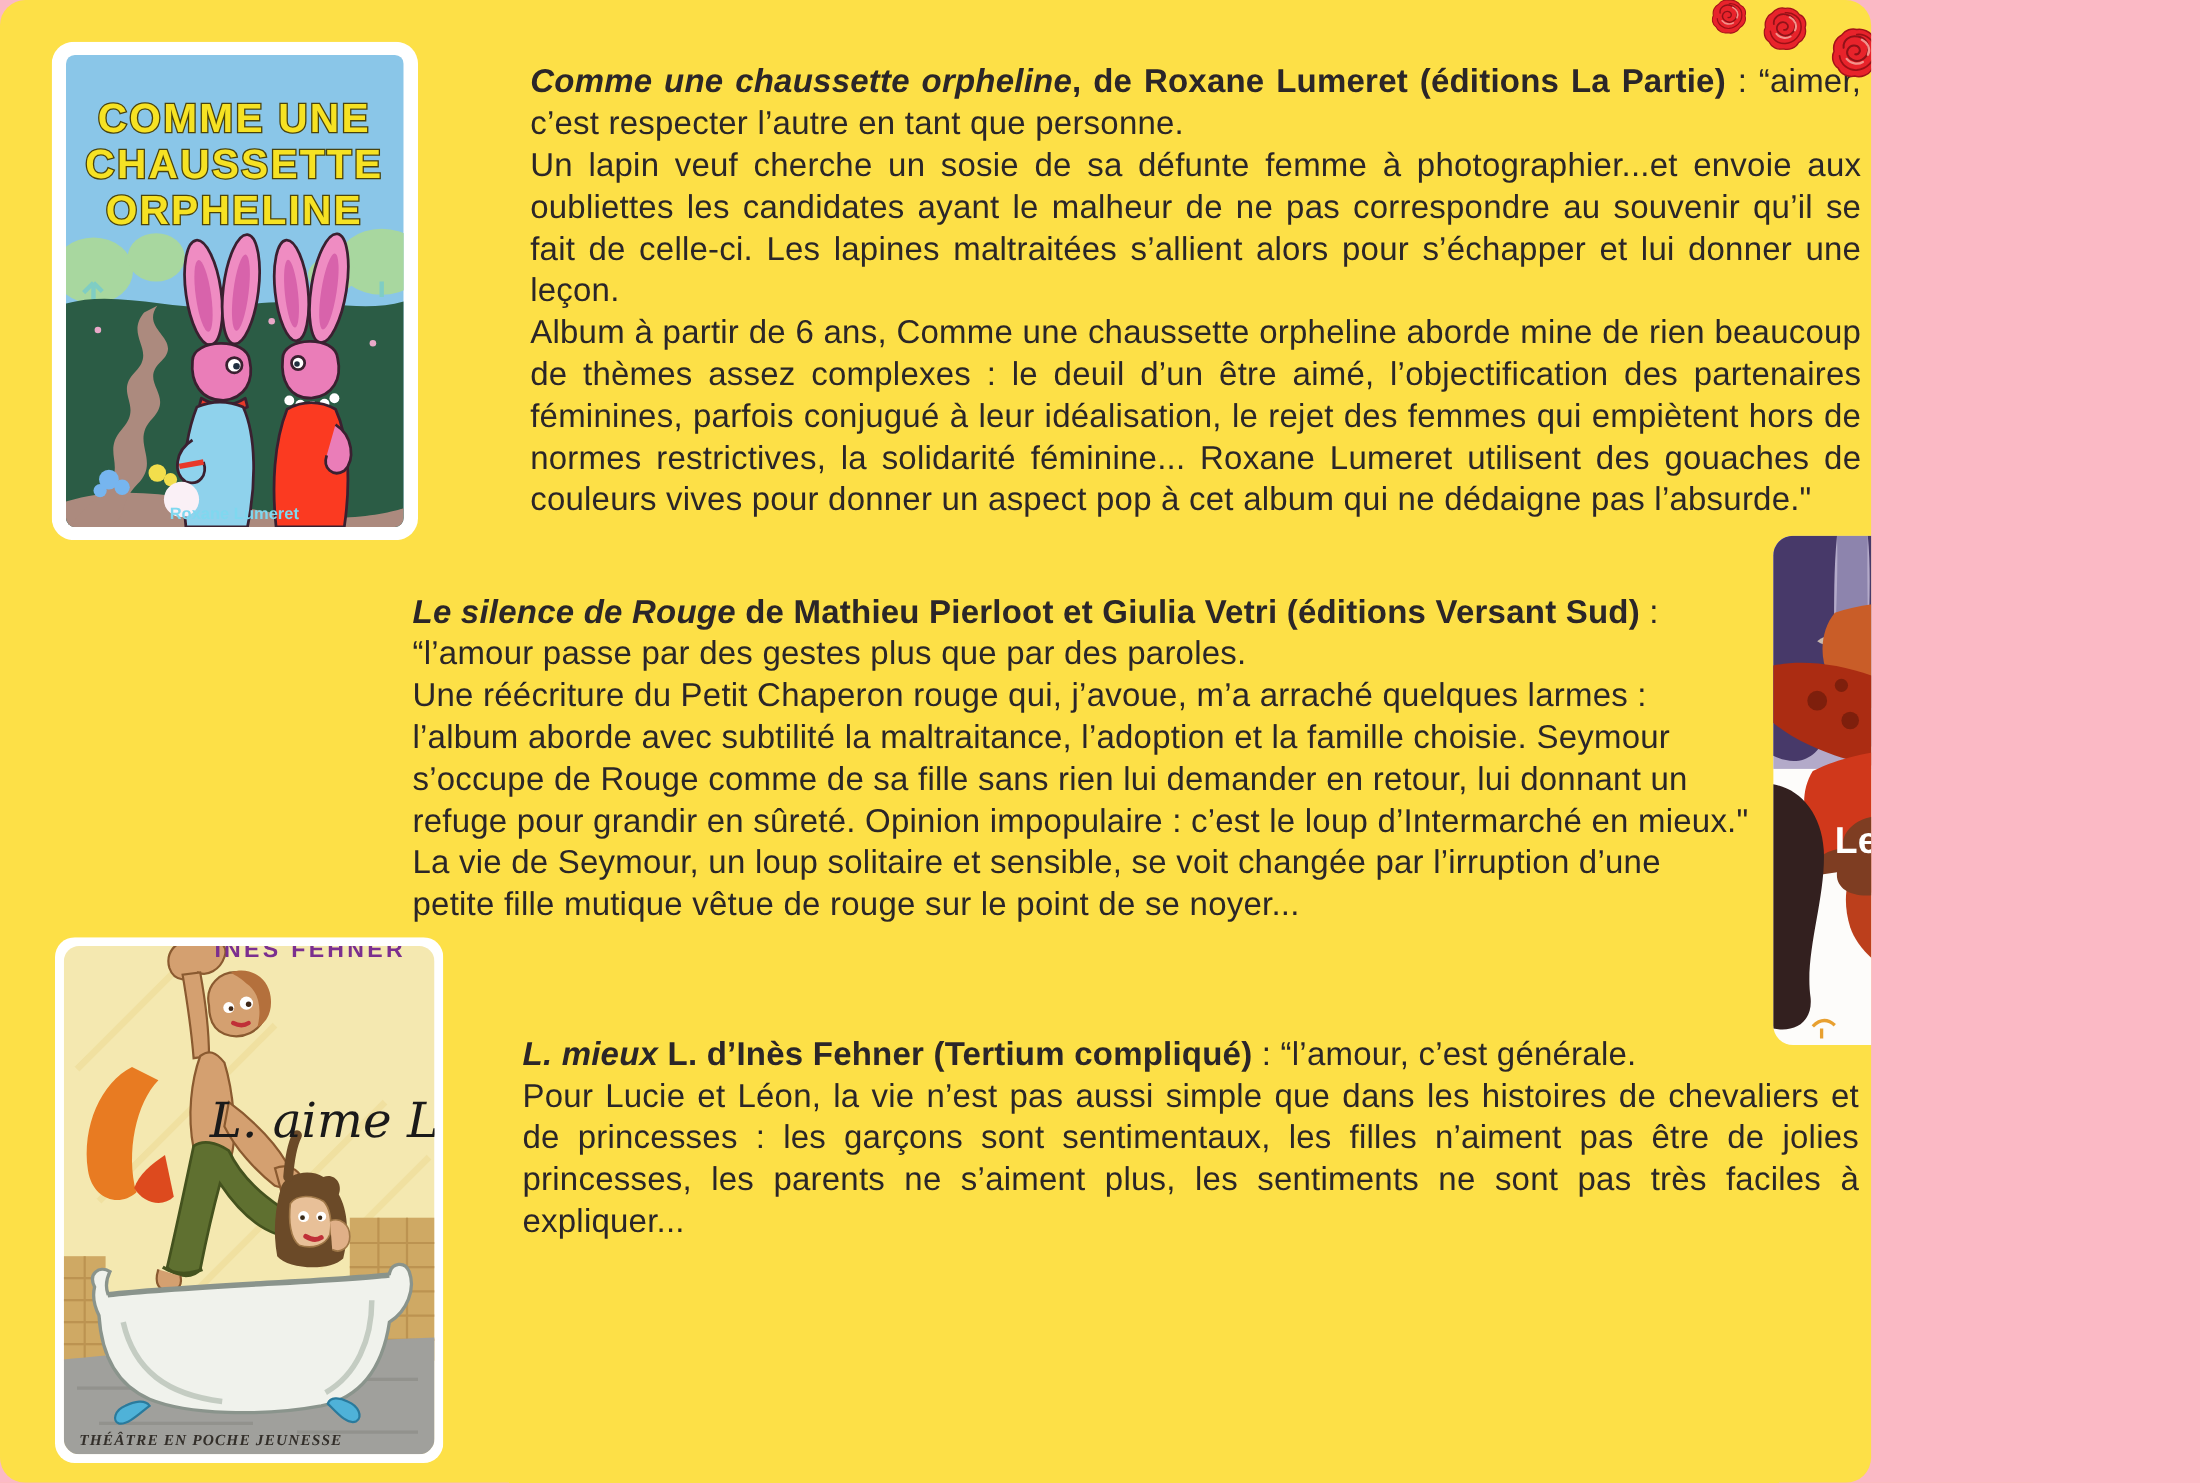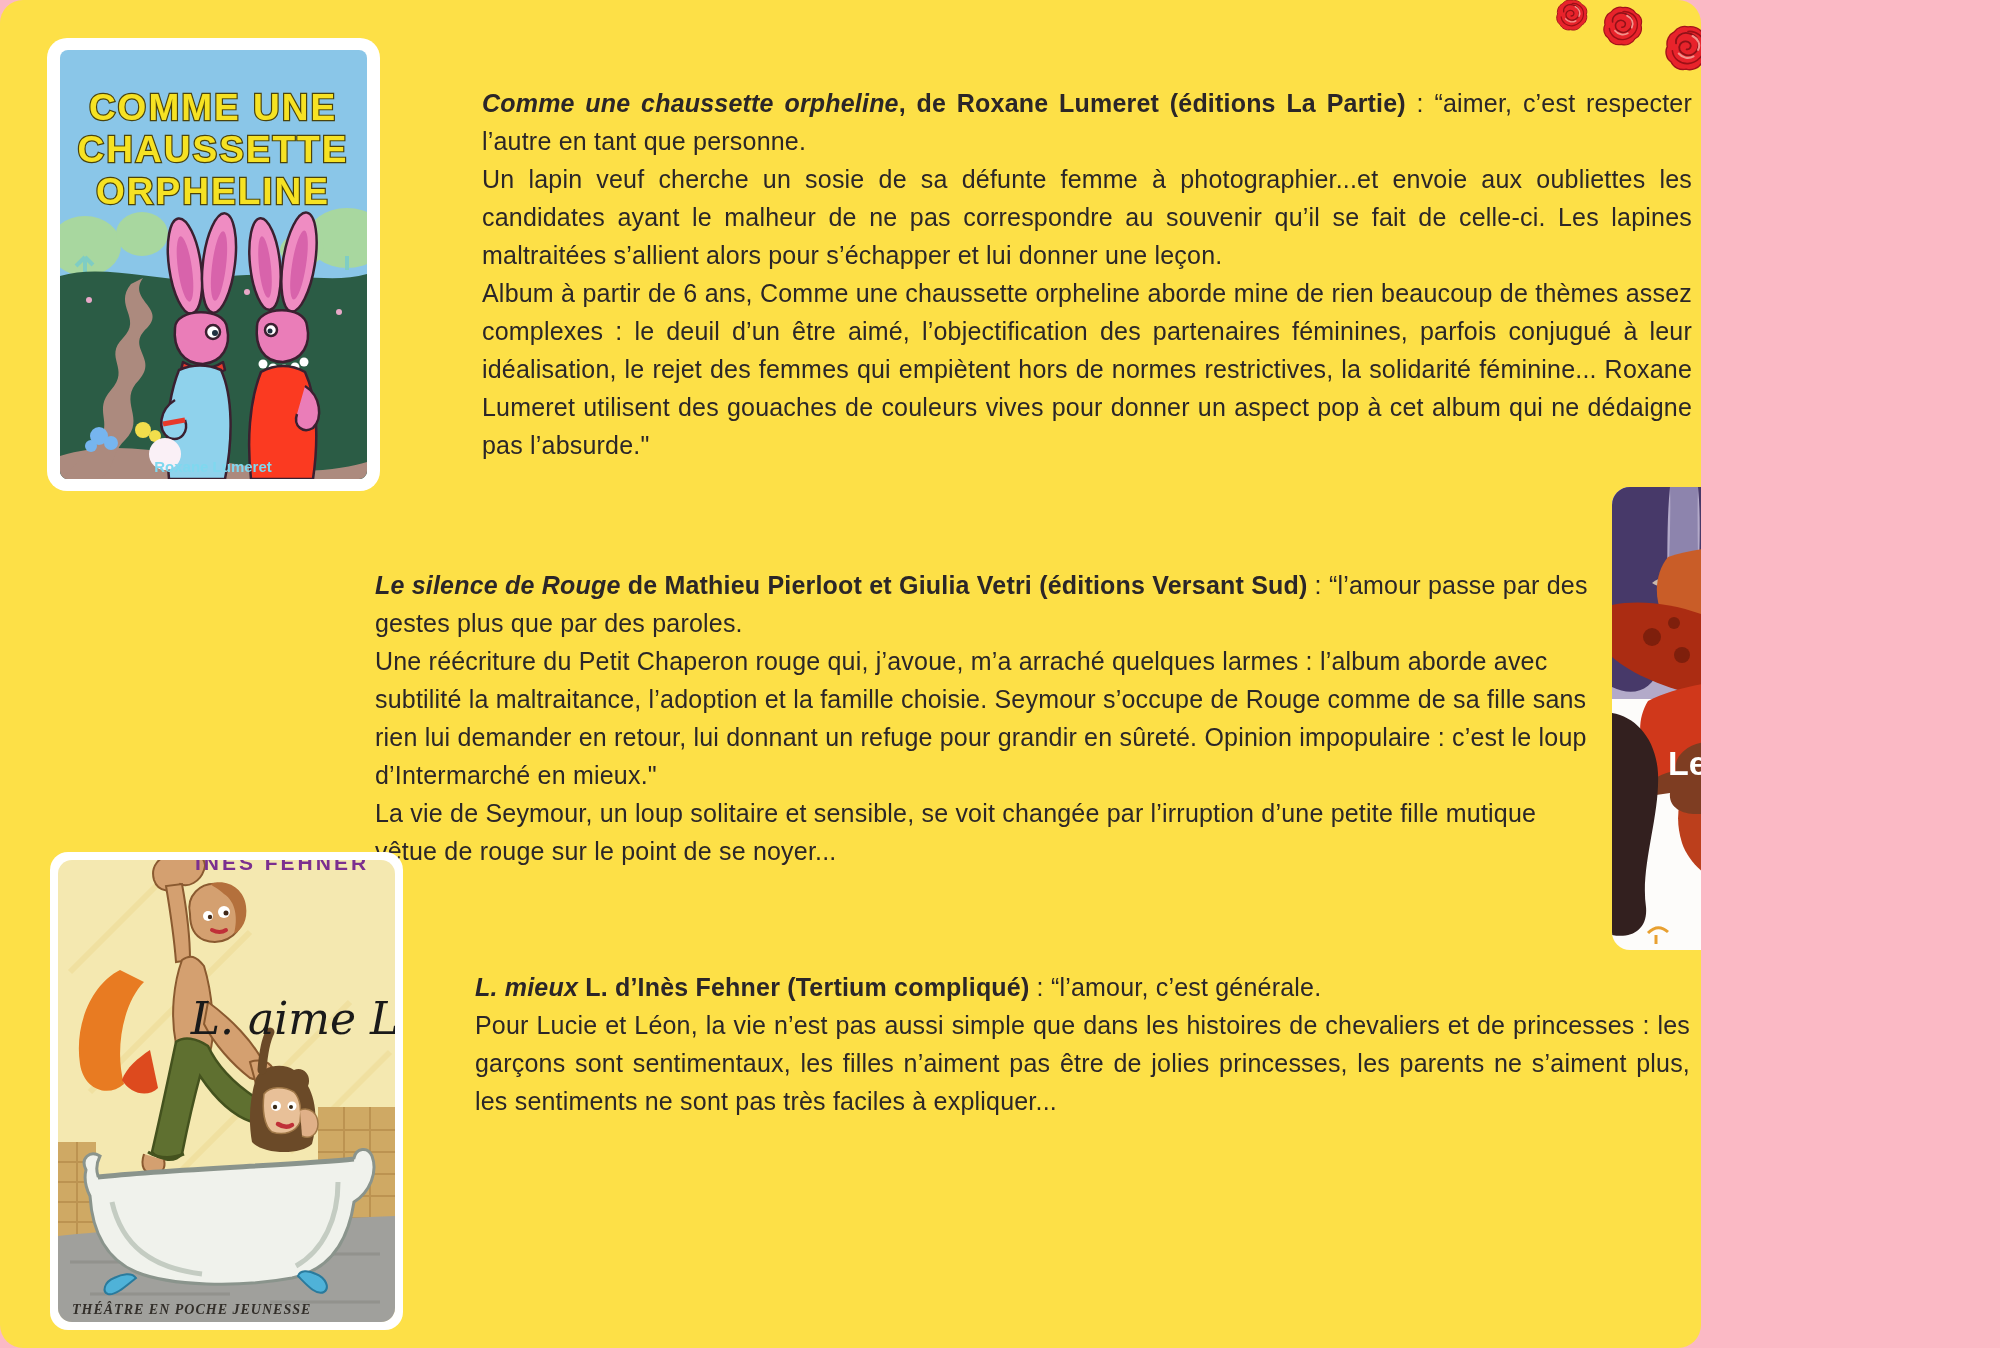--- a/index.html
+++ b/index.html
@@ -3,21 +3,21 @@
 <meta charset="utf-8">
 <style>
   * { margin:0; padding:0; box-sizing:border-box; }
   html,body { background:#fbb9c5; }
   .page {
     position:relative; width:1701px; height:1348px; overflow:hidden;
     background:#fde047; color:#2b2628;
     font-family:"Liberation Sans", sans-serif;
     border-radius:23px;
   }
-  .review { position:absolute; font-size:25px; line-height:38px; letter-spacing:.2px;margin-top:28px; }
+  .review { position:absolute; font-size:30px; line-height:38px; letter-spacing:.2px; }
   .review p { text-align:justify; }
   .review.align-right p { text-align:left; }
   .bi { font-weight:bold; font-style:italic; }
   .b  { font-weight:bold; }
   .review-1 { left:482px; top:56px;  width:1210px; }
   .review-2 { left:375px; top:538px; width:1215px; }
   .review-3 { left:475px; top:940px; width:1215px; }
   .cover { position:absolute; }
   .cover svg { display:block; width:100%; height:100%; }
   .cover-1 { left:47px;   top:38px;  width:333px; height:453px; }

